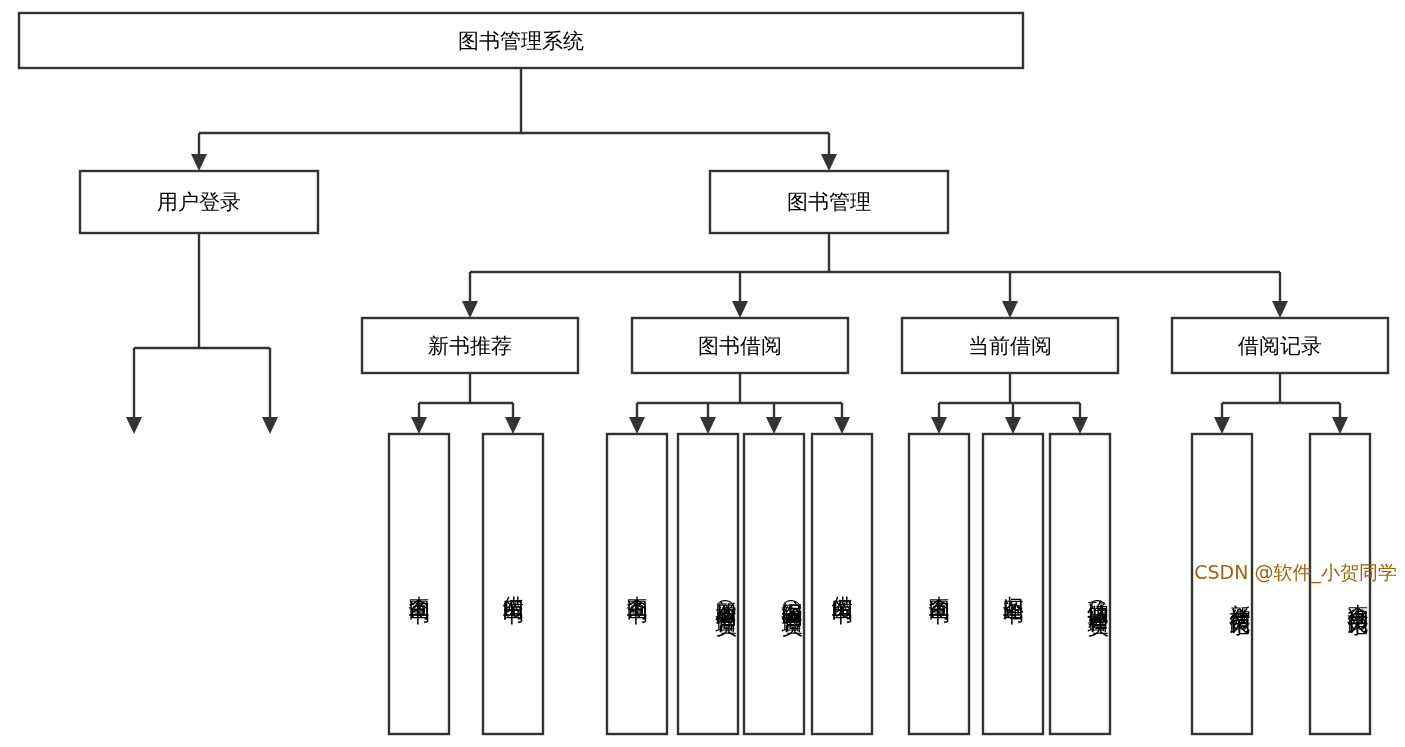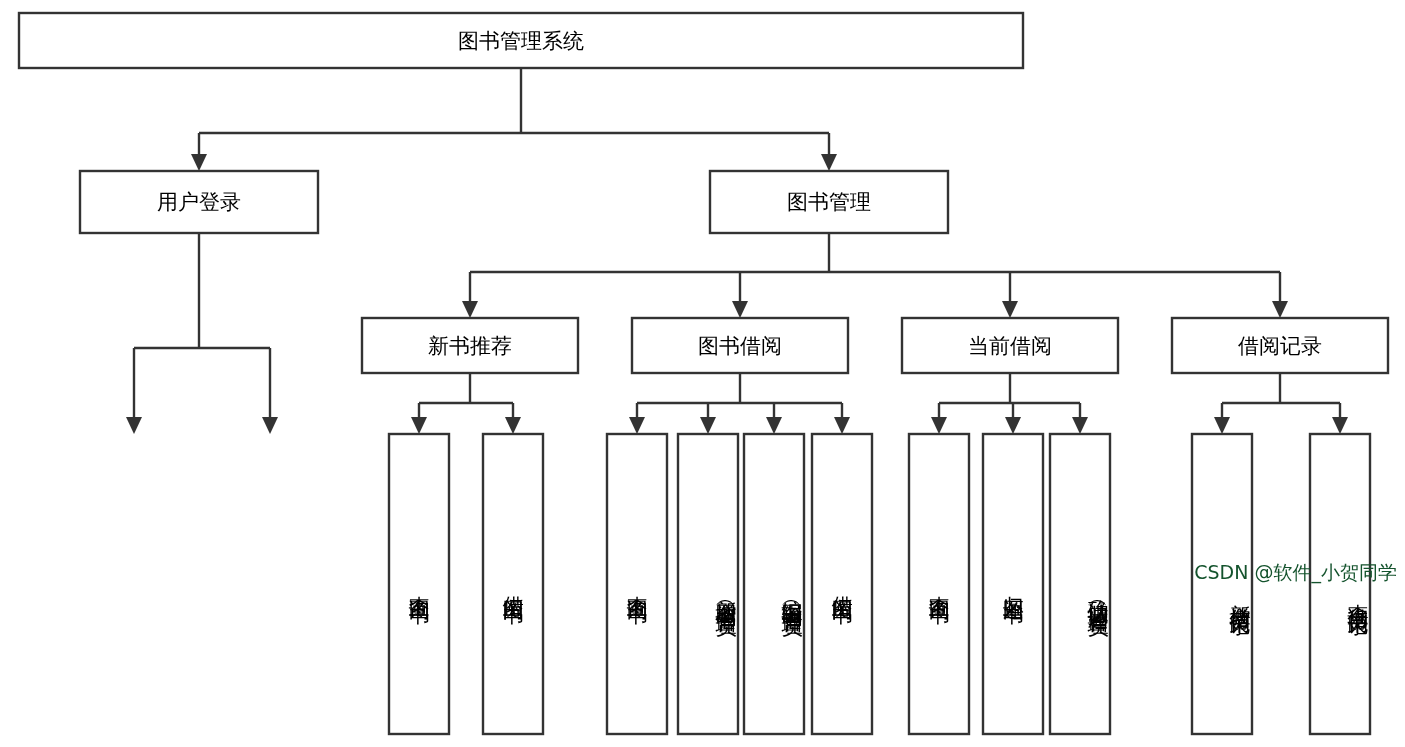--- a/index.html
+++ b/index.html
@@ -67,21 +67,21 @@
   }
   .node-label-v.centered {
     align-items: center;
   }
   #watermark {
     position: absolute;
     right: 8px;
     bottom: 6px;
     font-family: "DejaVu Sans", "Liberation Sans", sans-serif;
     font-size: 19px;
-    color: #14532d;
+    color: #a16207;
     white-space: nowrap;
     user-select: none;
   }
 </style>
 </head>
 <body>
 
 <div id="diagram-root">
 
   <svg id="tree-svg" viewBox="0 0 1405 747" xmlns="http://www.w3.org/2000/svg">

